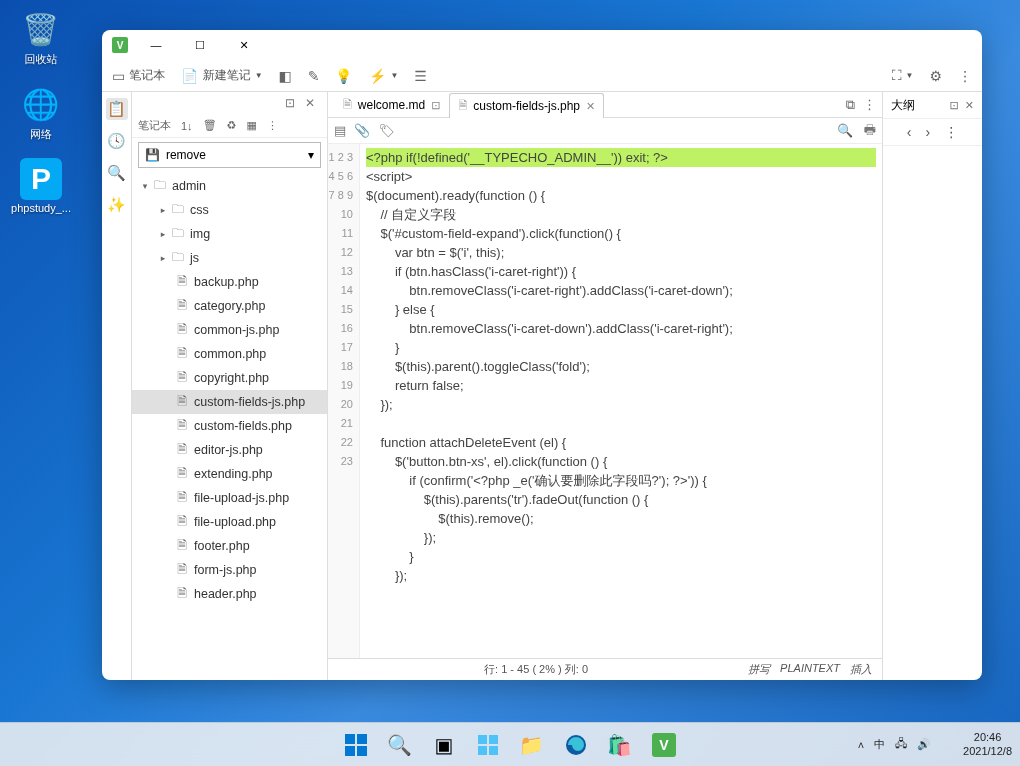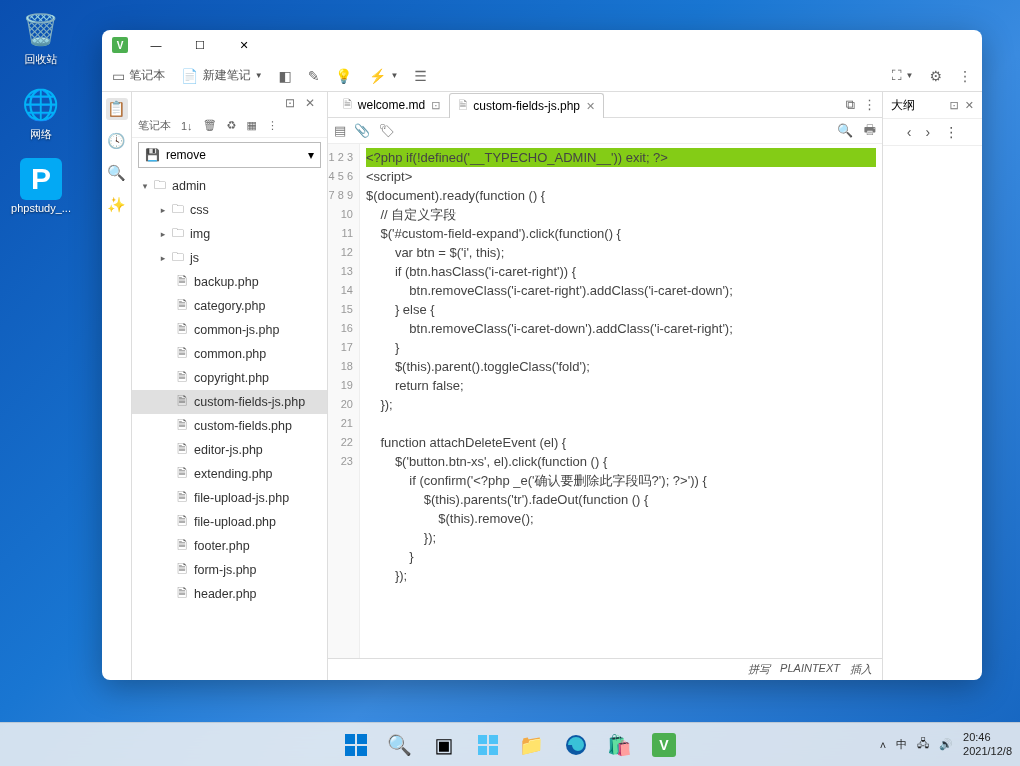--- a/index.html
+++ b/index.html
@@ -52,39 +52,39 @@
 .tab .tico { color:#888; font-size:11px; }
 .tab .cls { color:#888; font-size:11px; }
 .tabs .tr { margin-left:auto; display:flex; gap:8px; color:#666; font-size:13px; }
 
 .ed-tools { height:26px; border-bottom:1px solid #eee; display:flex; align-items:center; padding:0 6px; gap:8px; color:#777; font-size:13px; }
 .ed-tools .r { margin-left:auto; display:flex; gap:10px; align-items:center; }
 
 .editor { flex:1; display:flex; overflow:hidden; font-family:Consolas,"Courier New",monospace; font-size:13px; }
 .gutter { width:32px; background:#f9f9f9; color:#999; text-align:right; padding:4px 6px 4px 0; line-height:19px; font-size:11px; border-right:1px solid #eee; }
 .code { flex:1; padding:4px 6px; overflow:hidden; line-height:19px; white-space:pre; color:#444; }
-.code .hl { background:#84cc16; display:inline-block; width:100%; }
+.code .hl { background:#bef264; display:inline-block; width:100%; }
 
 .statusbar { height:22px; border-top:1px solid #ddd; display:flex; align-items:center; padding:0 10px; font-size:11px; color:#555; gap:14px; }
 .statusbar .c { flex:1; text-align:center; }
 .statusbar .r { margin-left:auto; display:flex; gap:10px;font-style:italic; }
 
 .pane-outline { width:100px; border-left:1px solid #ddd; display:flex; flex-direction:column; }
 .out-head { height:26px; display:flex; align-items:center; padding:0 8px; font-size:12px; gap:6px; }
 .out-head .ttl { flex:1; }
 .out-head .hb { font-size:11px; color:#777; cursor:pointer; }
 .out-nav { height:28px; display:flex; align-items:center; justify-content:center; gap:14px; font-size:14px; color:#555; border-top:1px solid #eee; border-bottom:1px solid #eee; }
 
 
 .taskbar { position:absolute; bottom:0; left:0; right:0; height:44px; background:rgba(243,243,243,.85); backdrop-filter:blur(10px); display:flex; align-items:center; border-top:1px solid rgba(0,0,0,.1); }
 .tb-center { position:absolute; left:50%; transform:translateX(-50%); display:flex; gap:6px; }
 .tb-item { width:38px; height:38px; display:flex; align-items:center; justify-content:center; border-radius:4px; cursor:pointer; font-size:20px; }
 .tb-right { position:absolute; right:8px; display:flex; align-items:center; gap:10px; font-size:11px; color:#222; }
 .tb-right .tri { cursor:pointer; }
-.clock { text-align:left; line-height:1.2; }
+.clock { text-align:center; line-height:1.2;margin-left:22px; }
 
 svg { display:block; }
 </style>
 </head>
 <body>
 
 <div class="desktop">
   <div class="di">
       <div class="ico">🗑️</div>
       <div class="lbl">回收站</div>
@@ -323,20 +323,21 @@
     function attachDeleteEvent (el) {
         $('button.btn-xs', el).click(function () {
             if (confirm('&lt;?php _e('确认要删除此字段吗?'); ?&gt;')) {
                 $(this).parents('tr').fadeOut(function () {
                     $(this).remove();
                 });
             }
         });</div>
       </div>
       <div class="statusbar">
+        <span class="c">行: 1 - 45 ( 2% )   列: 0</span>
         <span class="r">
           <span>拼写</span>
           <span>PLAINTEXT</span>
           <span>插入</span>
         </span>
       </div>
     </div>
 
     <div class="pane-outline">
       <div class="out-head">

